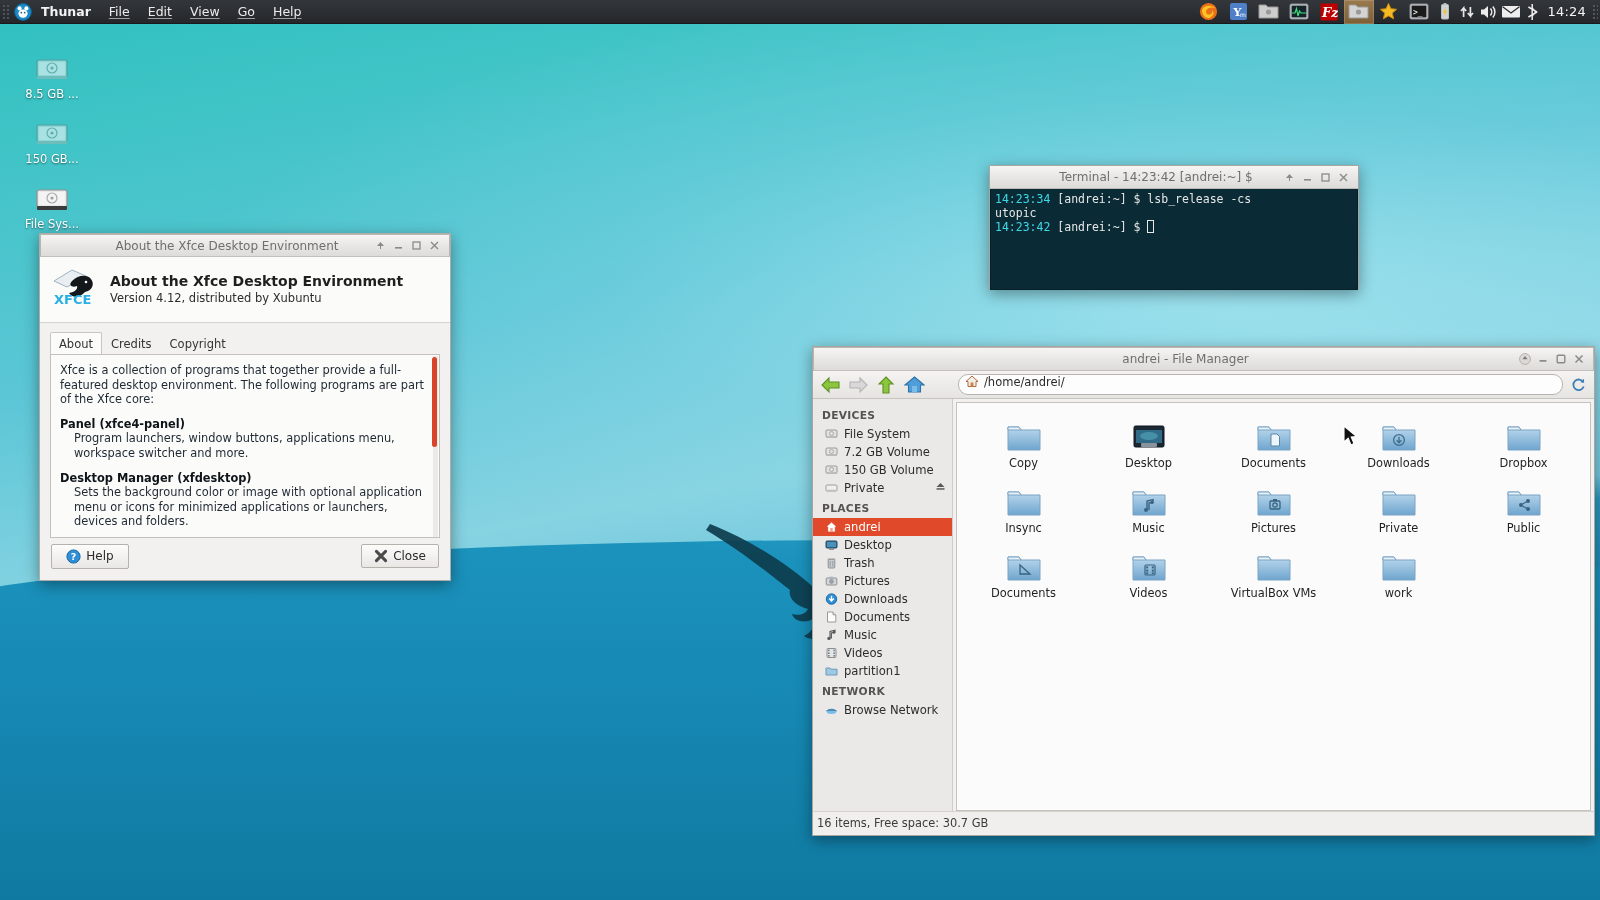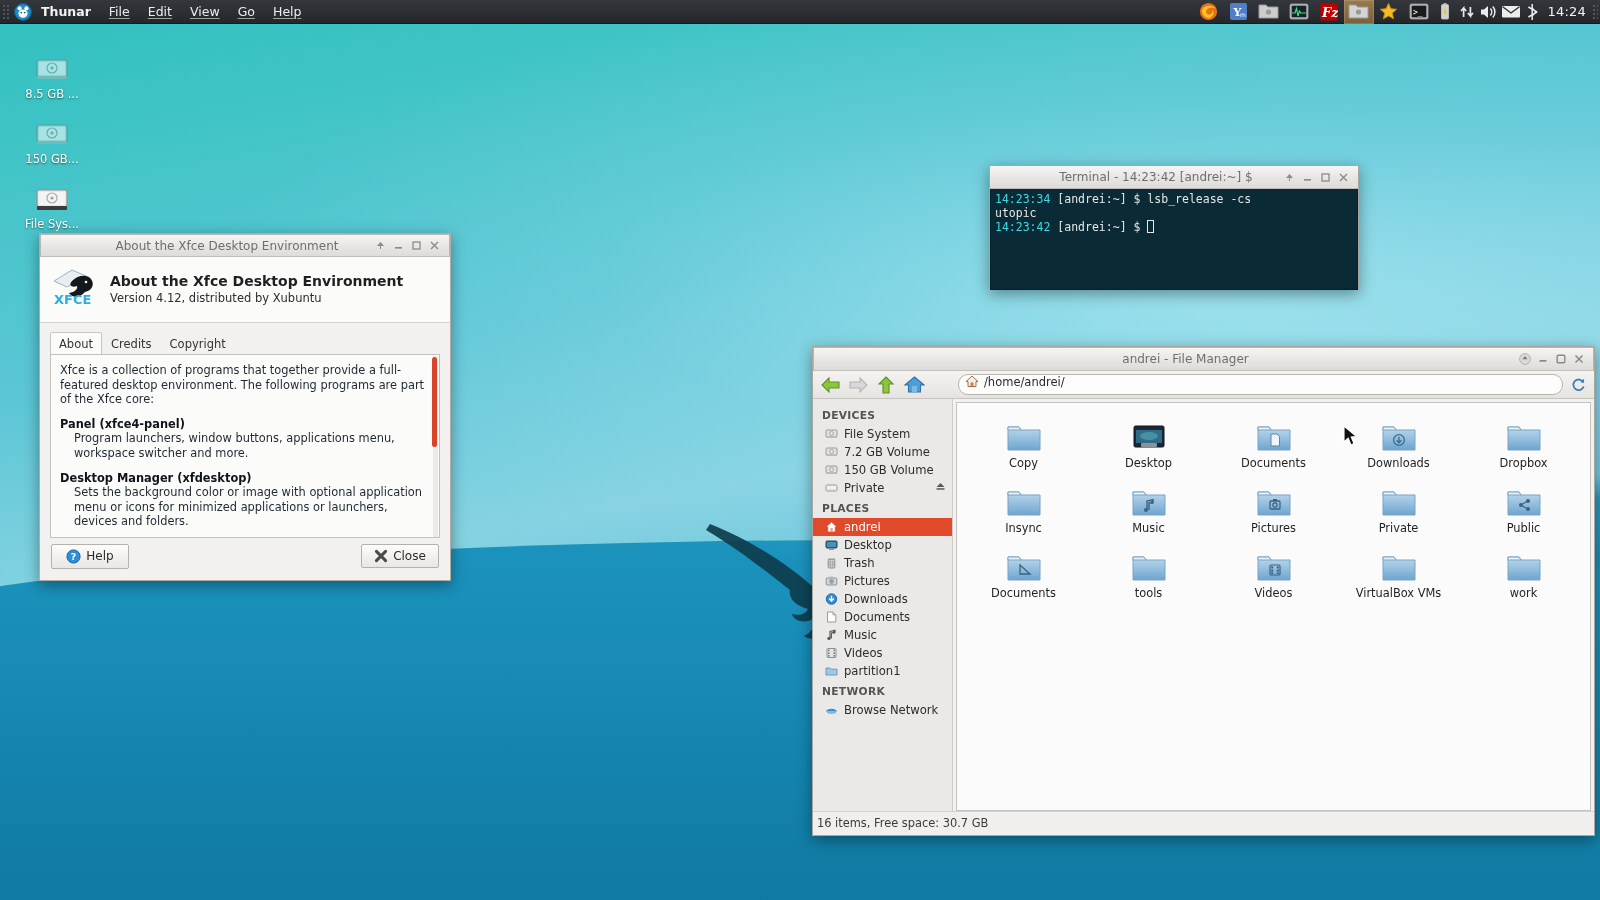--- a/index.html
+++ b/index.html
@@ -778,35 +778,20 @@
                       <stop offset="1" stop-color="#6fa5ce"></stop>
                     </linearGradient>
                   </defs>
                   <path d="M3 6 H14 L16 9 H3 Z" fill="#e7f1f8" stroke="#7ba3c4"></path>
                   <path d="M15 23 L25 23 L15 14 Z" fill="none" stroke="#39637f" stroke-width="1.3"></path>
                 </svg>
             </div>
             <div class="nm">Documents</div>
           </div>
 
-          <div class="fitem">
-            <div class="ico">
-              <svg width="38" height="32" viewBox="0 0 38 32">
-                  <path d="M3 6 H14 L16 9 H35 V29 H3 Z" fill="url(#fgc)" stroke="#7ba3c4"></path>
-                  <defs>
-                    <linearGradient id="fgc" x1="0" y1="0" x2="0" y2="1">
-                      <stop offset="0" stop-color="#bcd9ee"></stop>
-                      <stop offset="1" stop-color="#6fa5ce"></stop>
-                    </linearGradient>
-                  </defs>
-                  <path d="M3 6 H14 L16 9 H3 Z" fill="#e7f1f8" stroke="#7ba3c4"></path>
-                </svg>
-            </div>
-            <div class="nm">tools</div>
-          </div>
 
           <div class="fitem">
             <div class="ico">
               <svg width="38" height="32" viewBox="0 0 38 32">
                   <path d="M3 6 H14 L16 9 H35 V29 H3 Z" fill="url(#fgd)" stroke="#7ba3c4"></path>
                   <defs>
                     <linearGradient id="fgd" x1="0" y1="0" x2="0" y2="1">
                       <stop offset="0" stop-color="#bcd9ee"></stop>
                       <stop offset="1" stop-color="#6fa5ce"></stop>
                     </linearGradient>

